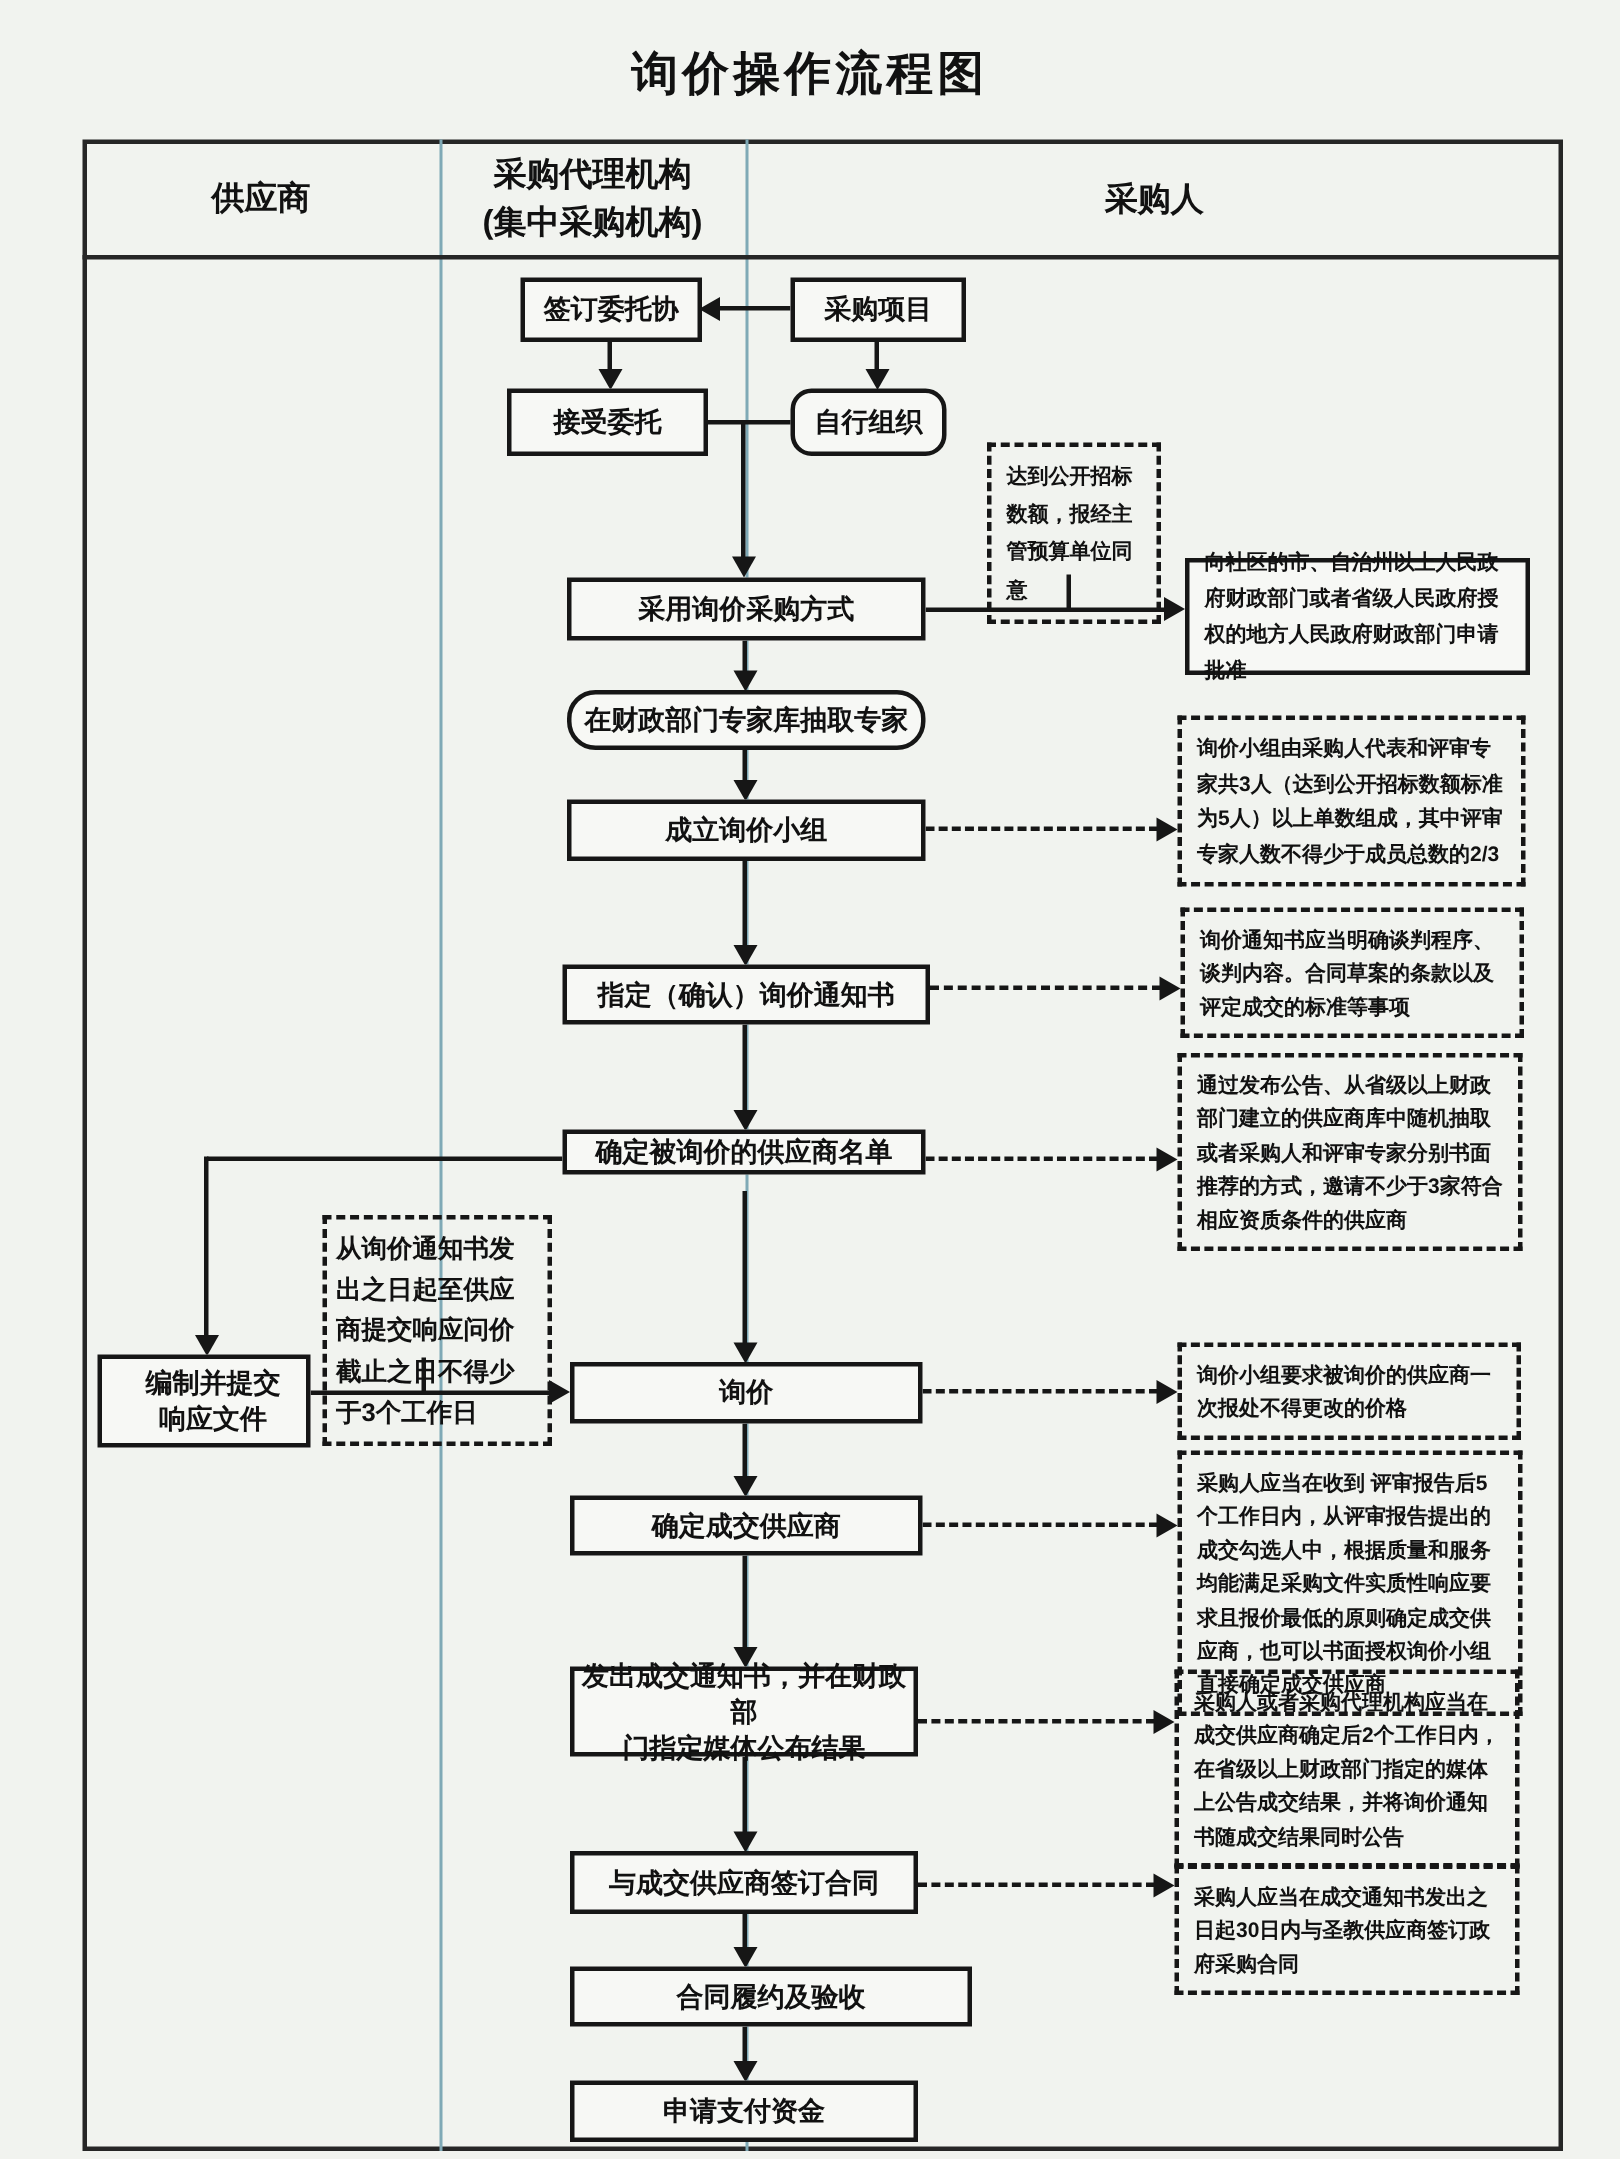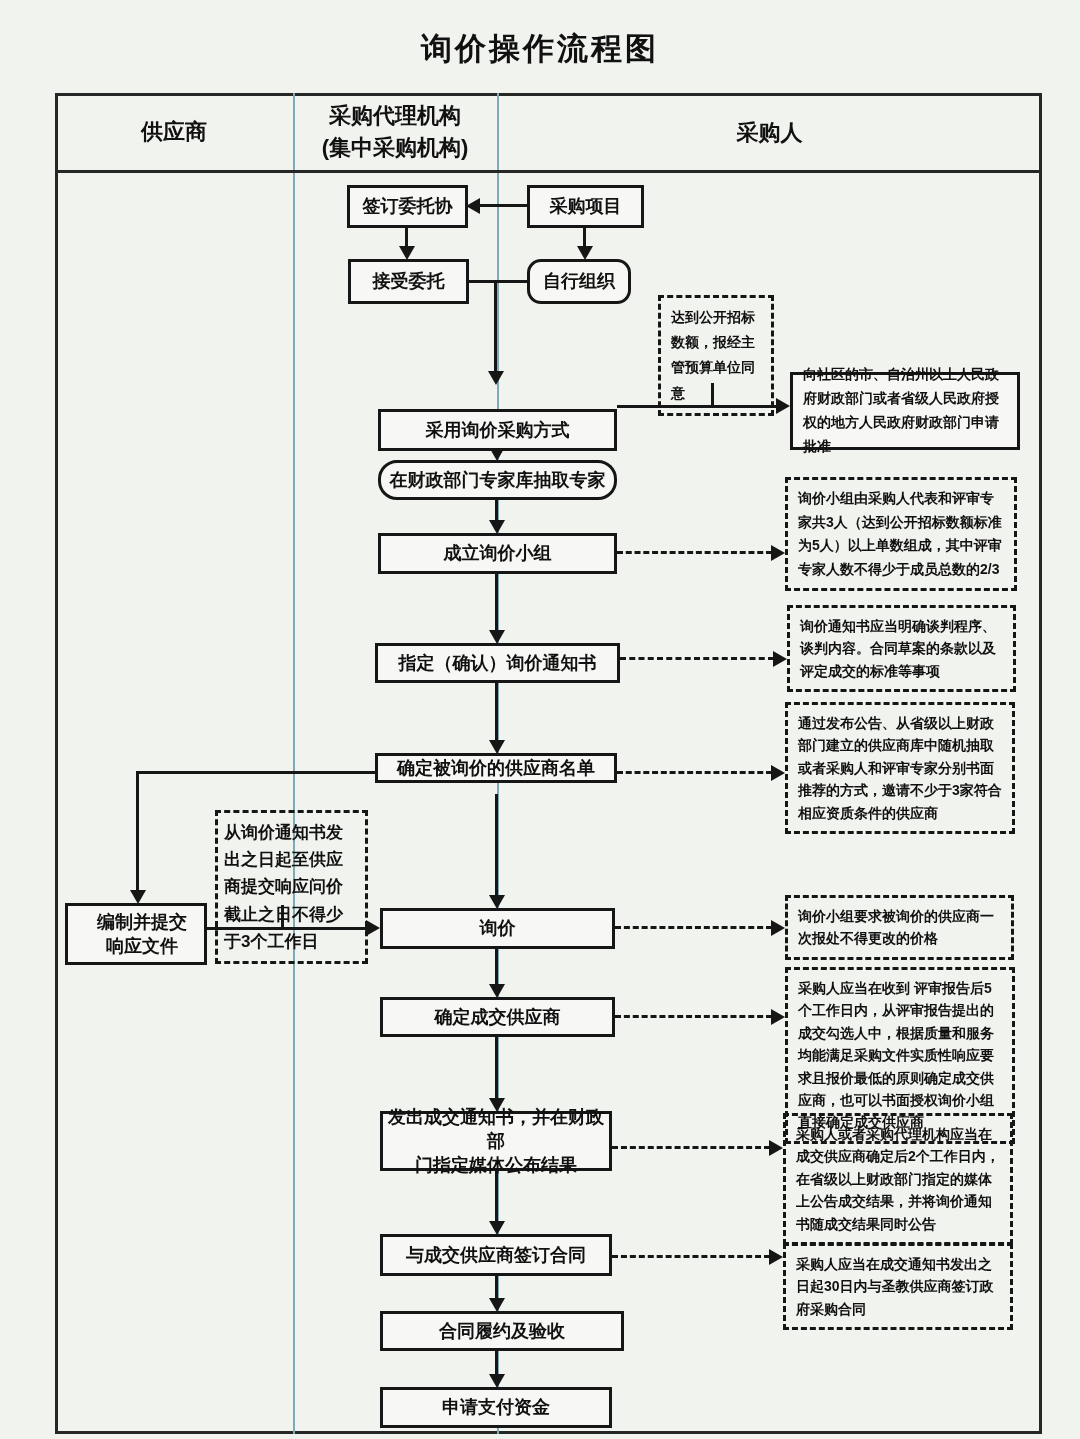--- a/index.html
+++ b/index.html
@@ -136,36 +136,36 @@
 <div class="abs ah ah-right" style="left:771px; top:1009px;"></div>
 
 <div class="abs dline" style="left:612px; top:1146px; width:158px;"></div>
 <div class="abs ah ah-right" style="left:769px; top:1140px;"></div>
 
 <div class="abs dline" style="left:612px; top:1255px; width:158px;"></div>
 <div class="abs ah ah-right" style="left:769px; top:1249px;"></div>
 
 <div class="abs node" style="left:347px; top:185px; width:121px; height:43px;">签订委托协</div>
 <div class="abs node" style="left:527px; top:185px; width:117px; height:43px;">采购项目</div>
-<div class="abs node" style="left:348px; top:259px; width:121px; height:45px;">接受委托</div>
+<div class="abs node" style="left:338px; top:259px; width:134px; height:45px;">接受委托</div>
 <div class="abs node" style="left:527px; top:259px; width:104px; height:45px;border-radius:14px;">自行组织</div>
-<div class="abs node" style="left:378px; top:385px; width:239px; height:42px;margin-top:24px;">采用询价采购方式</div>
+<div class="abs node" style="left:378px; top:385px; width:239px; height:42px;">采用询价采购方式</div>
 <div class="abs node small-text" style="left:790px; top:372px; width:230px; height:78px;">向社区的市、自治州以上人民政府财政部门或者省级人民政府授权的地方人民政府财政部门申请批准</div>
 <div class="abs node" style="left:378px; top:460px; width:239px; height:40px;border-radius:19px;">在财政部门专家库抽取专家</div>
 <div class="abs node" style="left:378px; top:533px; width:239px; height:41px;">成立询价小组</div>
 <div class="abs node" style="left:375px; top:643px; width:245px; height:40px;">指定（确认）询价通知书</div>
 <div class="abs node" style="left:375px; top:753px; width:242px; height:30px;">确定被询价的供应商名单</div>
 <div class="abs node" style="left:65px; top:903px; width:142px; height:62px;padding-left:12px;">编制并提交
 响应文件</div>
 <div class="abs node" style="left:380px; top:908px; width:235px; height:41px;">询价</div>
 <div class="abs node" style="left:380px; top:997px; width:235px; height:40px;">确定成交供应商</div>
 <div class="abs node" style="left:380px; top:1111px; width:232px; height:60px;">发出成交通知书，并在财政部
 门指定媒体公布结果</div>
 <div class="abs node" style="left:380px; top:1234px; width:232px; height:42px;">与成交供应商签订合同</div>
-<div class="abs node" style="left:380px; top:1311px; width:244px; height:40px;">合同履约及验收</div>
+<div class="abs node" style="left:380px; top:1311px; width:268px; height:40px;">合同履约及验收</div>
 <div class="abs node" style="left:380px; top:1387px; width:232px; height:41px;">申请支付资金</div>
 
 <div class="abs anno" style="left:658px; top:295px; width:116px; min-height:88px; line-height:1.8;">达到公开招标数额，报经主管预算单位同意</div>
 <div class="abs anno" style="left:785px; top:477px; width:232px; min-height:101px; line-height:1.68;">询价小组由采购人代表和评审专家共3人（达到公开招标数额标准为5人）以上单数组成，其中评审专家人数不得少于成员总数的2/3</div>
 <div class="abs anno" style="left:787px; top:605px; width:229px; min-height:75px; line-height:1.6;">询价通知书应当明确谈判程序、谈判内容。合同草案的条款以及评定成交的标准等事项</div>
 <div class="abs anno" style="left:785px; top:702px; width:230px; min-height:117px; line-height:1.6;">通过发布公告、从省级以上财政部门建立的供应商库中随机抽取或者采购人和评审专家分别书面推荐的方式，邀请不少于3家符合相应资质条件的供应商</div>
 <div class="abs anno" style="left:215px; top:810px; width:153px; min-height:95px; font-size:17px; line-height:1.6; padding:6px 6px;">从询价通知书发出之日起至供应商提交响应问价截止之日不得少于3个工作日</div>
 <div class="abs anno" style="left:785px; top:895px; width:229px; min-height:55px; line-height:1.6;">询价小组要求被询价的供应商一次报处不得更改的价格</div>
 <div class="abs anno" style="left:785px; top:967px; width:230px; min-height:135px; line-height:1.6;">采购人应当在收到 评审报告后5个工作日内，从评审报告提出的成交勾选人中，根据质量和服务均能满足采购文件实质性响应要求且报价最低的原则确定成交供应商，也可以书面授权询价小组直接确定成交供应商</div>
 <div class="abs anno" style="left:783px; top:1113px; width:230px; min-height:114px; line-height:1.6;">采购人或者采购代理机构应当在成交供应商确定后2个工作日内，在省级以上财政部门指定的媒体上公告成交结果，并将询价通知书随成交结果同时公告</div>

